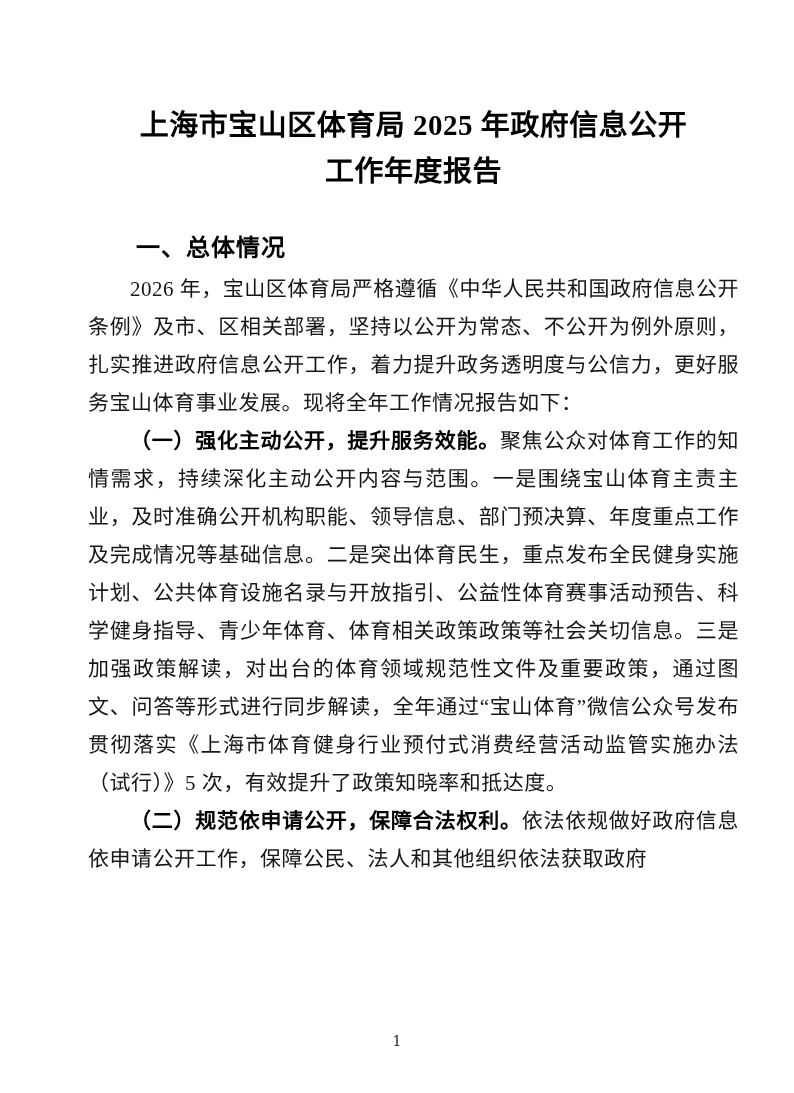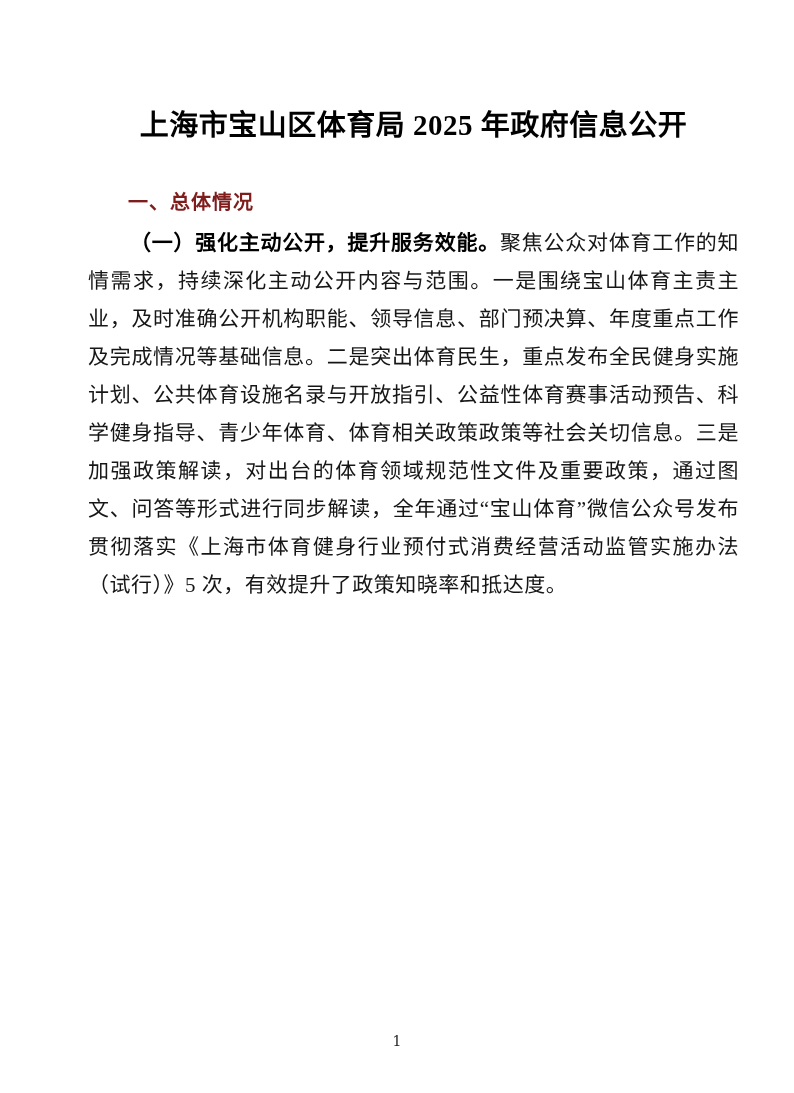--- a/index.html
+++ b/index.html
@@ -24,26 +24,26 @@
     font-weight: bold;
     font-size: 29px;
     line-height: 46px;
     letter-spacing: 0.5px;
     color: #000000;
     margin: 0 0 0 0;
     font-family: "Liberation Serif", "DejaVu Serif", serif;
   }
   .section-heading {
     margin: 36px 0 0 0;
-    font-size: 20px;
+    font-size: 24px;
     line-height: 36px;
     font-weight: 600;
     letter-spacing: 1px;
     text-indent: 2em;
-    color: #7f1d1d;
+    color: #000000;
     font-family: "Liberation Sans", "DejaVu Sans", sans-serif;
   }
   .body-text p {
     margin: 0;
     font-size: 21px;
     line-height: 38px;
     text-indent: 2em;
     text-align: justify;
     text-justify: inter-character;
     letter-spacing: 0.5px;
@@ -68,25 +68,32 @@
     font-family: "DejaVu Serif", "Liberation Serif", serif;
   }
 </style>
 </head>
 <body>
 
 <div class="page">
 
   <h1 class="doc-title">
     <div>上海市宝山区体育局 2025 年政府信息公开</div>
+    <div>工作年度报告</div>
   </h1>
 
   <h2 class="section-heading">一、总体情况</h2>
 
   <div class="body-text">
     <p>
+      <span>2026 年，宝山区体育局严格遵循《中华人民共和国政府信息公开条例》及市、区相关部署，坚持以公开为常态、不公开为例外原则，扎实推进政府信息公开工作，着力提升政务透明度与公信力，更好服务宝山体育事业发展。现将全年工作情况报告如下：</span>
+    </p>
+    <p>
       <span class="para-lead">（一）强化主动公开，提升服务效能。</span><span>聚焦公众对体育工作的知情需求，持续深化主动公开内容与范围。一是围绕宝山体育主责主业，及时准确公开机构职能、领导信息、部门预决算、年度重点工作及完成情况等基础信息。二是突出体育民生，重点发布全民健身实施计划、公共体育设施名录与开放指引、公益性体育赛事活动预告、科学健身指导、青少年体育、体育相关政策政策等社会关切信息。三是加强政策解读，对出台的体育领域规范性文件及重要政策，通过图文、问答等形式进行同步解读，全年通过“宝山体育”微信公众号发布贯彻落实《上海市体育健身行业预付式消费经营活动监管实施办法（试行）》5 次，有效提升了政策知晓率和抵达度。</span>
+    </p>
+    <p>
+      <span class="para-lead">（二）规范依申请公开，保障合法权利。</span><span>依法依规做好政府信息依申请公开工作，保障公民、法人和其他组织依法获取政府</span>
     </p>
   </div>
 
   <div class="page-footer">1</div>
 
 </div>
 
 </body></html>

